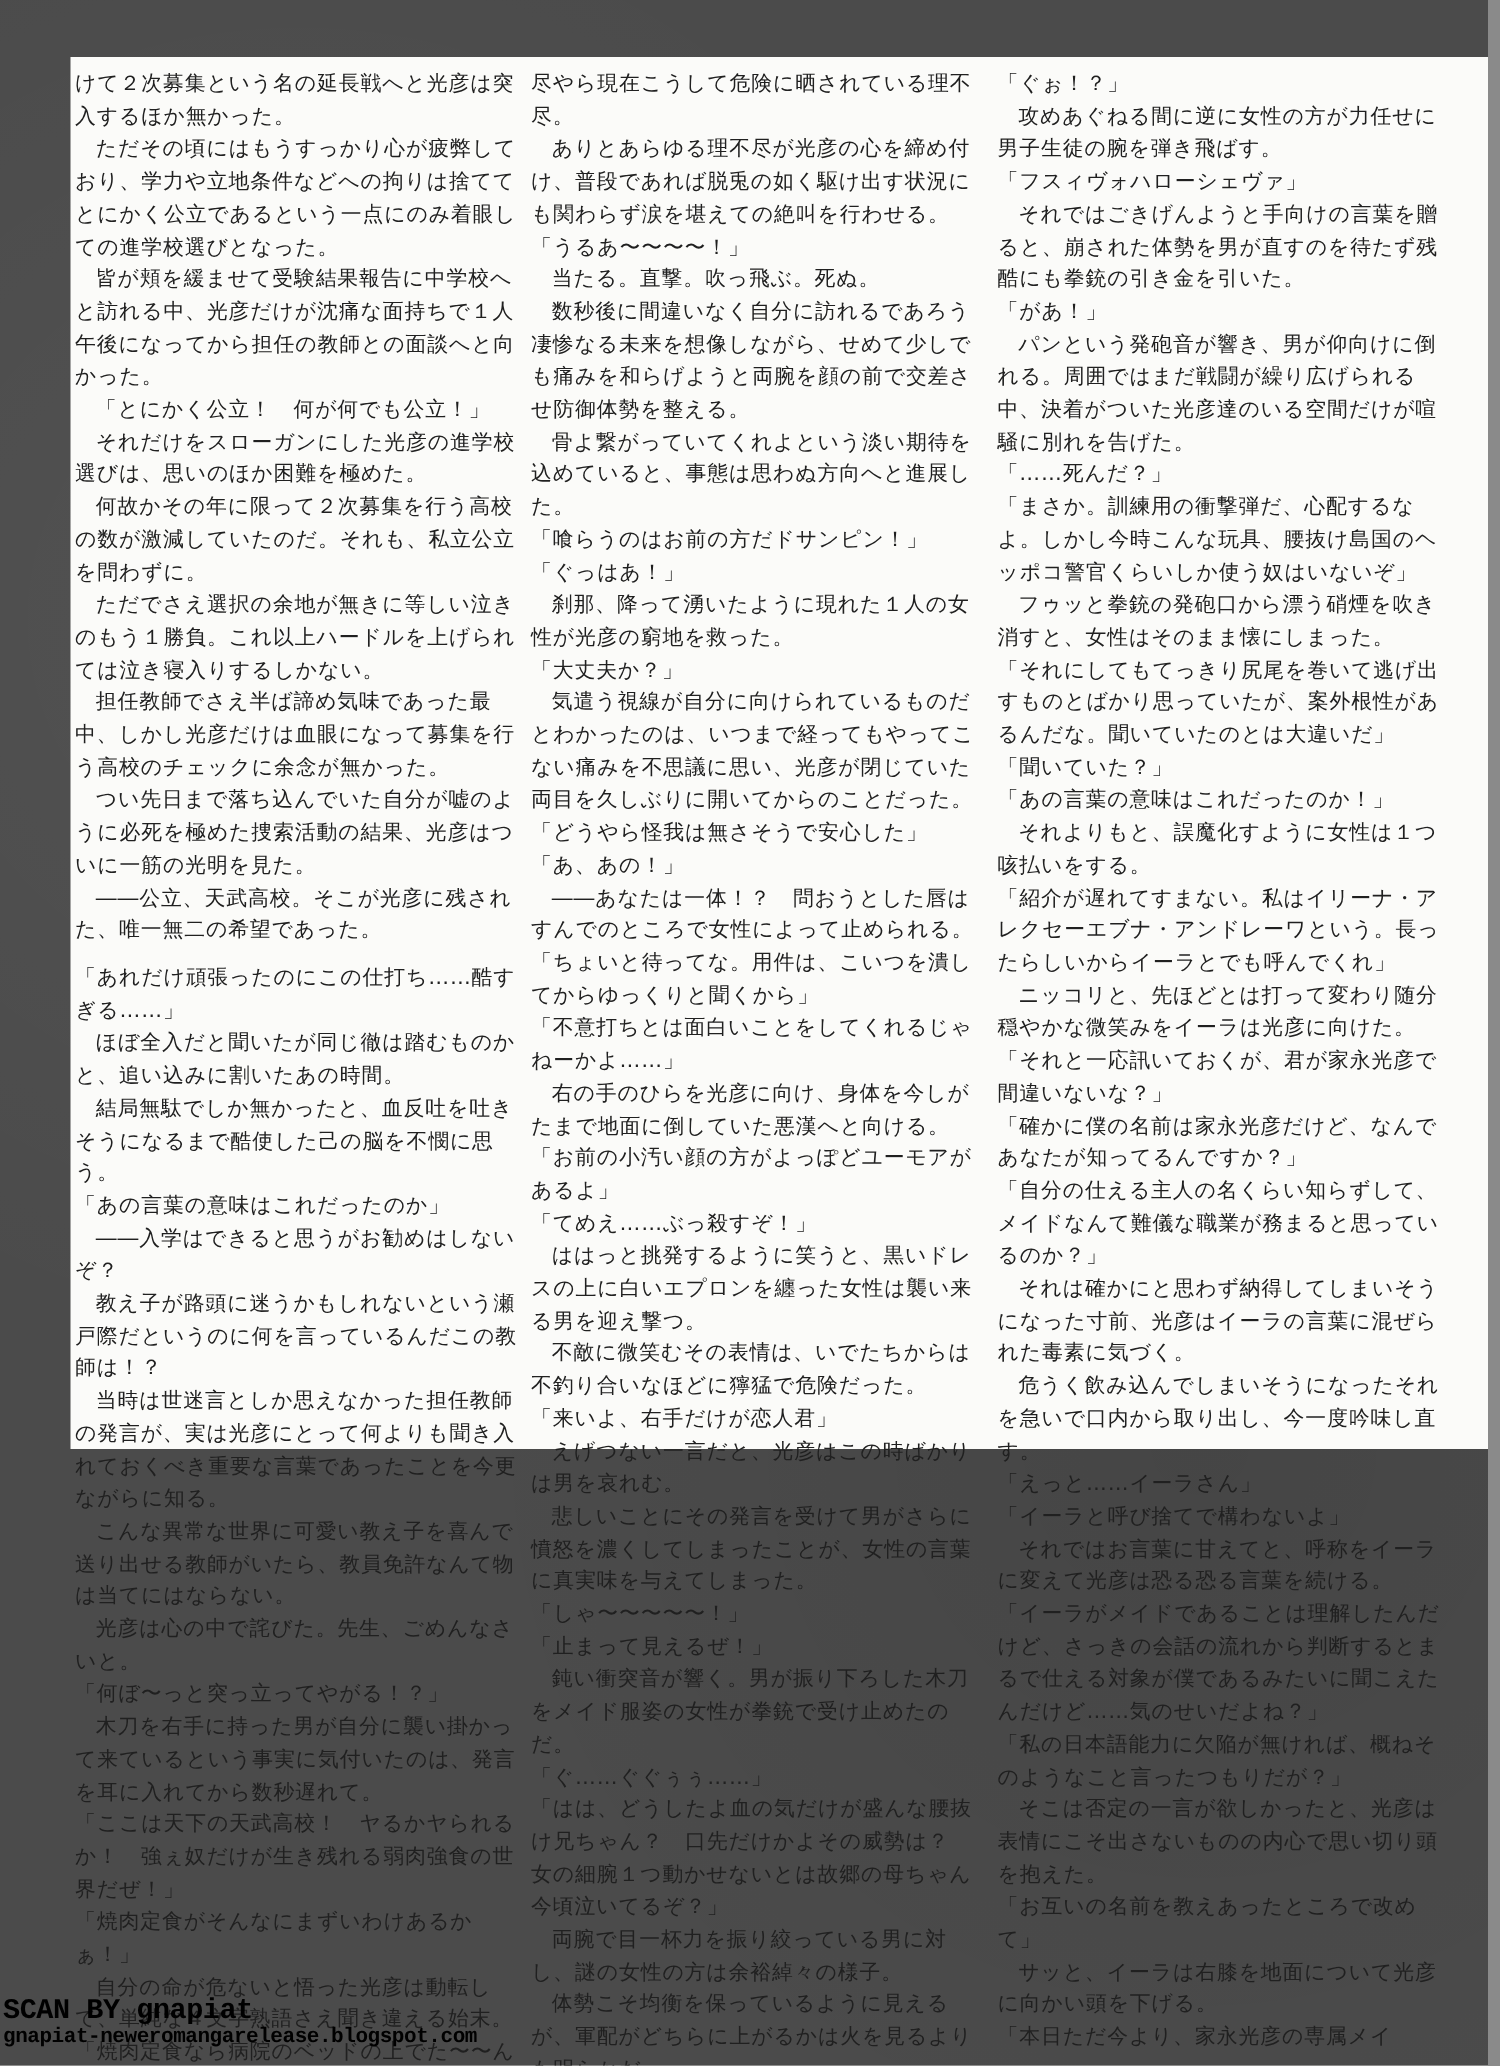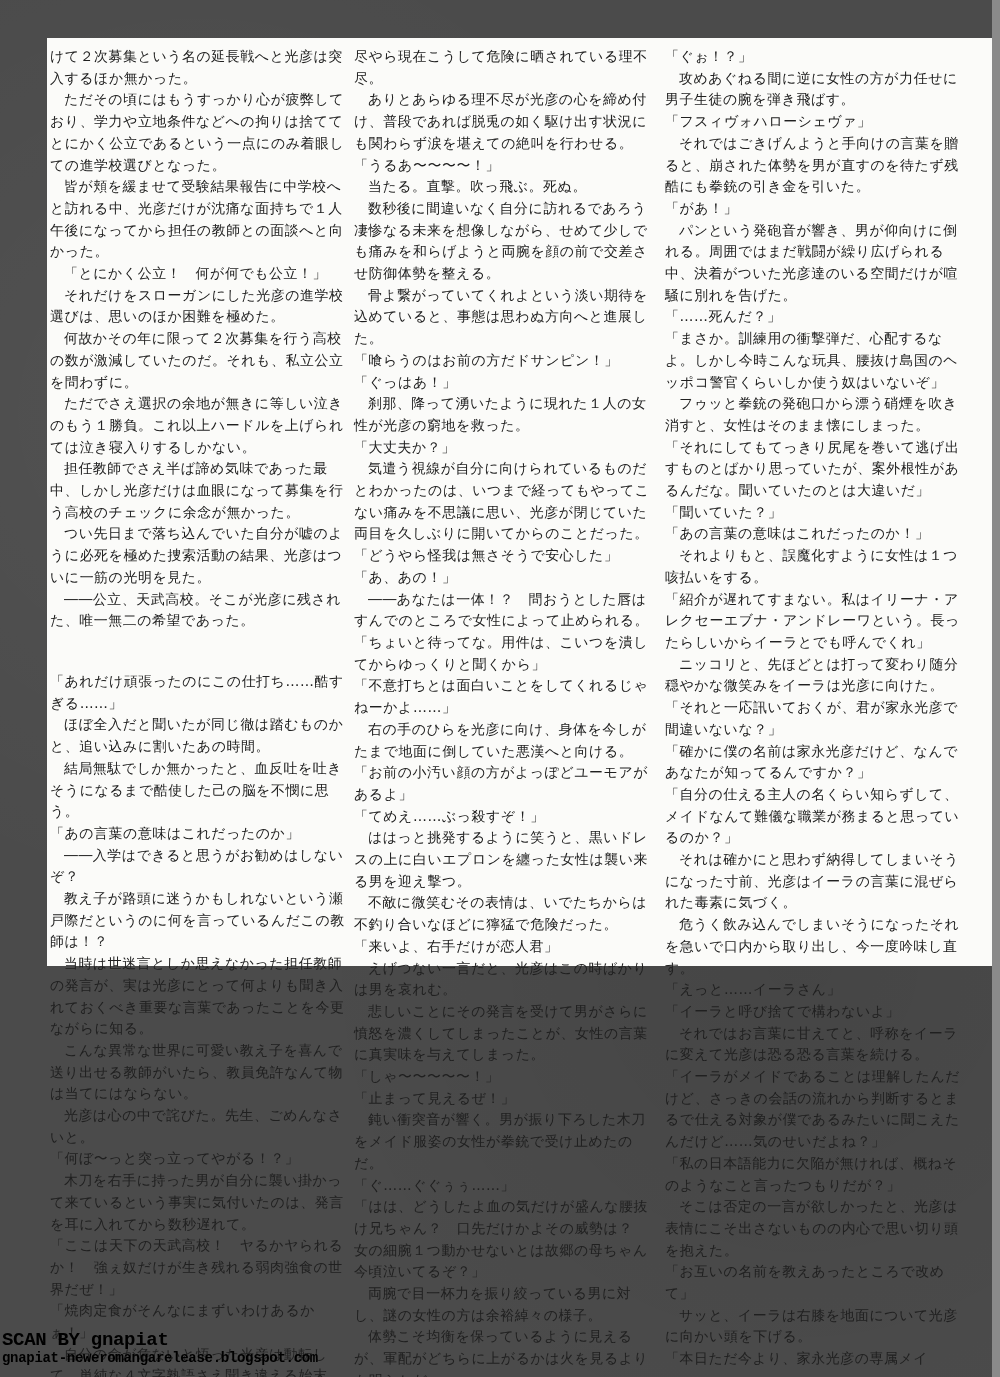--- a/index.html
+++ b/index.html
@@ -26,21 +26,21 @@
   .col {
     position: absolute; top: 8px; width: 296px;
     font-size: 13.9px; line-height: 21.7px; color: #202020;
     letter-spacing: 0.6px;
   }
   .col.c1 { left: 3px; }
   .col.c2 { left: 307px; }
   .col.c3 { left: 618px; }
   .p { margin: 0; white-space: normal; word-break: break-all; }
   .p.indent { text-indent: 1em; }
-  .p.gap { margin-top: 39px; }
+  .p.gap { margin-top: 10px; }
   .credit {
     position: absolute; left: 2px; font-family: Liberation Mono, monospace;
     font-weight: bold; color: #000; letter-spacing: -0.3px;
   }
   .credit.l1 { top: 1329px; font-size: 19px; }
   .credit.l2 { top: 1350px; font-size: 14px; }
 </style>
 </head>
 <body>
 

